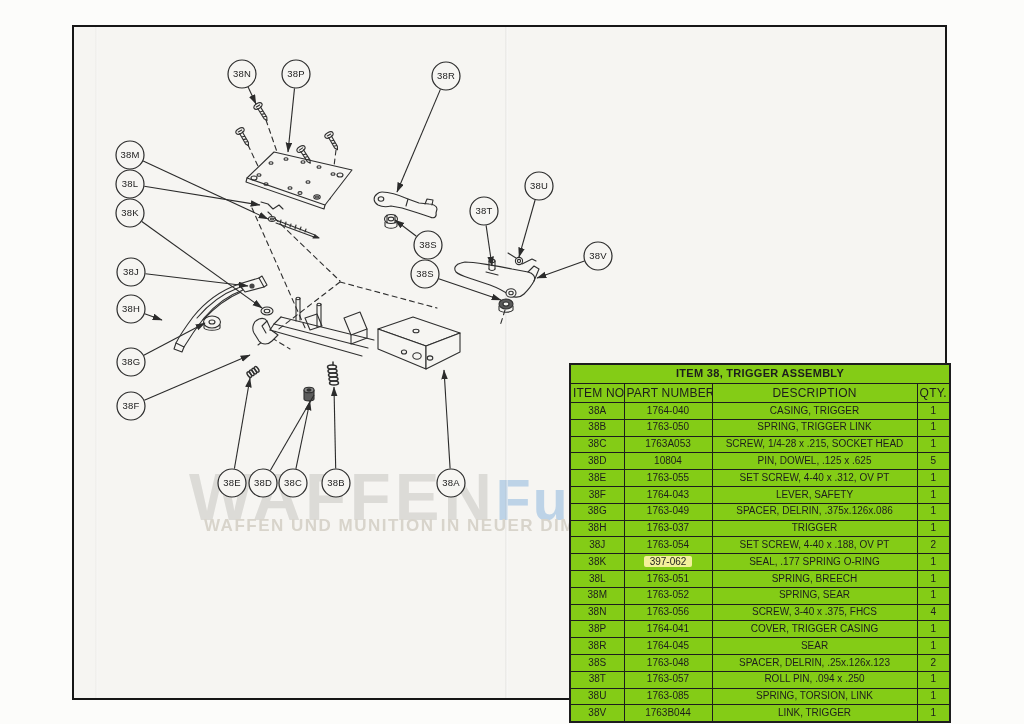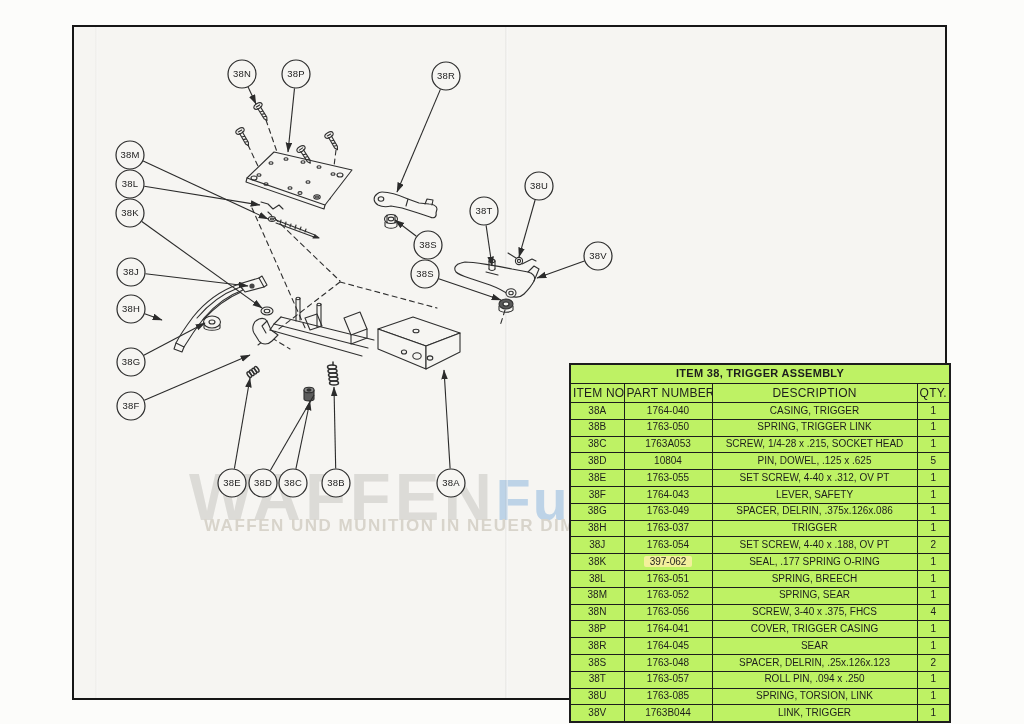--- a/index.html
+++ b/index.html
@@ -26,21 +26,21 @@
   .art{stroke:#2f2f2f;stroke-width:1.1;fill:none;stroke-linejoin:round;stroke-linecap:round;}
   .fillp{fill:#f6f5f2;}
   .dash{stroke-dasharray:5 4;}
   .leader{stroke:#2b2b2b;stroke-width:1.1;fill:none;}
   .balloon-circle{fill:#f6f5f2;stroke:#2b2b2b;stroke-width:1.2;}
   .balloon-text{fill:#222;font-family:"Liberation Sans",sans-serif;font-size:9.5px;
                 text-anchor:middle;letter-spacing:.2px;}
 
   
   .parts-table{position:absolute;left:569px;top:363px;width:380px;z-index:4;
-               border-collapse:collapse;background:#bef264;table-layout:fixed;
+               border-collapse:collapse;background:#84cc16;table-layout:fixed;
                border:2px solid #1d1d1d;}
   .parts-table th,.parts-table td{border:1px solid #1d1d1d;font-size:10px;color:#1d1d1d;
                text-align:center;padding:0 2px;height:15.8px;line-height:1.05;
                overflow:hidden;white-space:nowrap;font-weight:normal;}
   .parts-table th.tbl-title{font-size:11px;font-weight:bold;height:18px;letter-spacing:.3px;}
   .parts-table thead th.colhead{font-size:12px;height:18px;letter-spacing:.2px;}
   .hl{background:#f3f09b;padding:0 6px;border-radius:2px;margin-top:32px;}
 </style>
 </head>
 <body>

